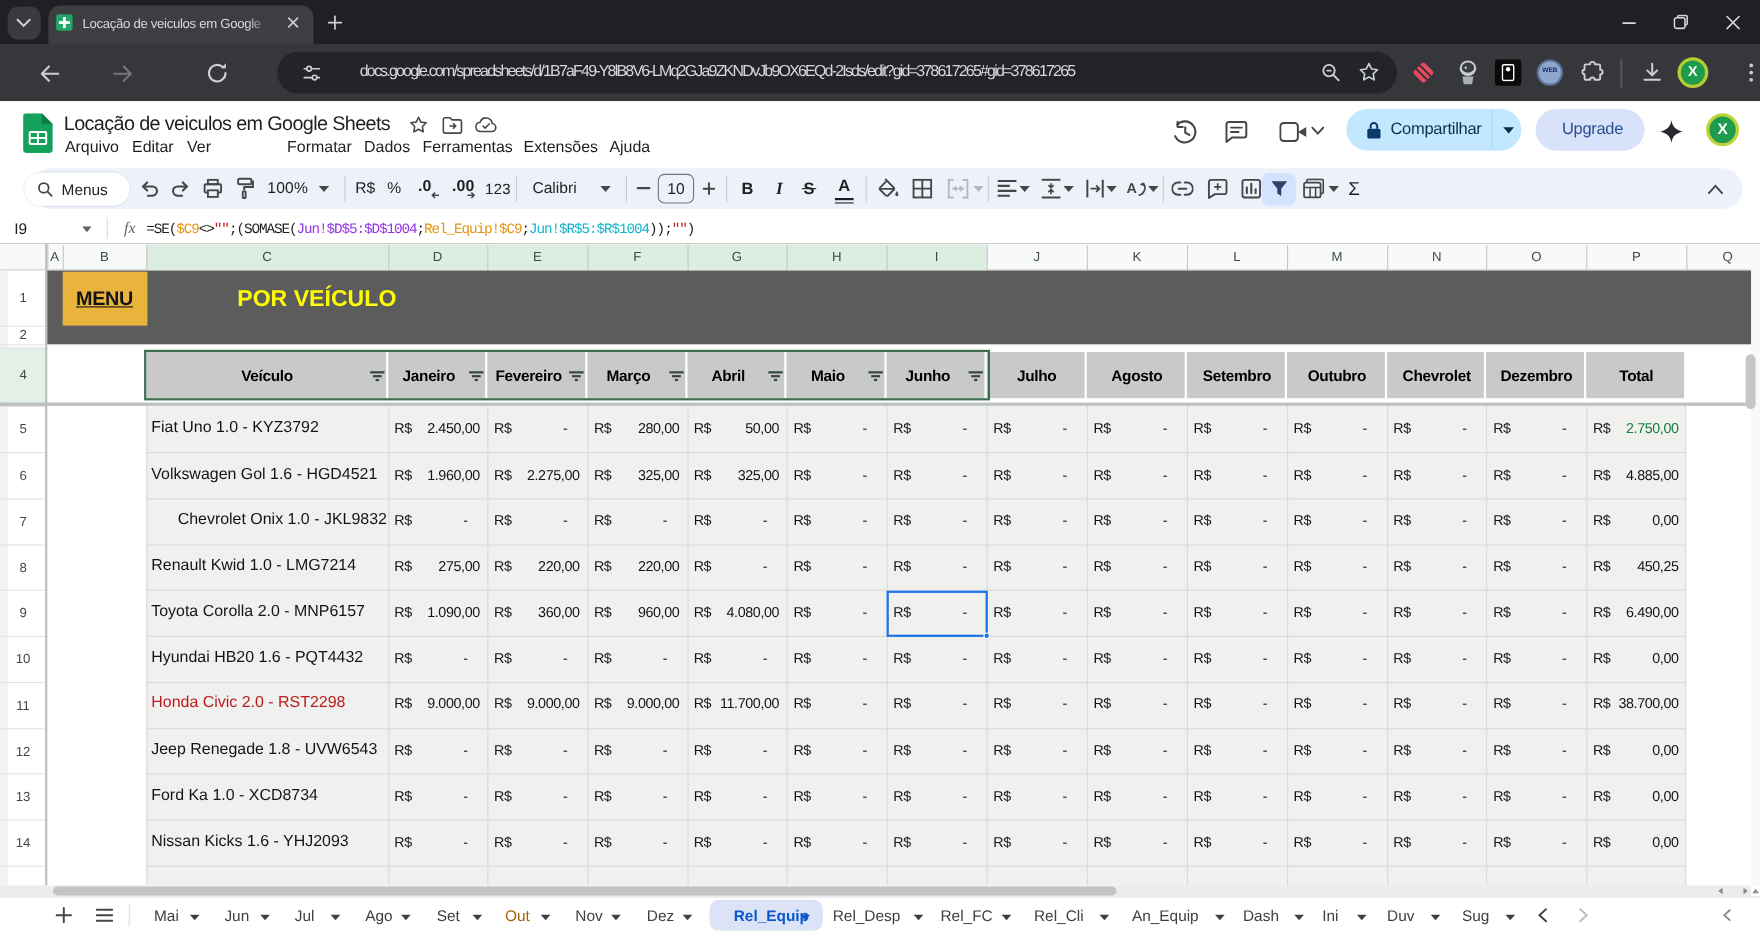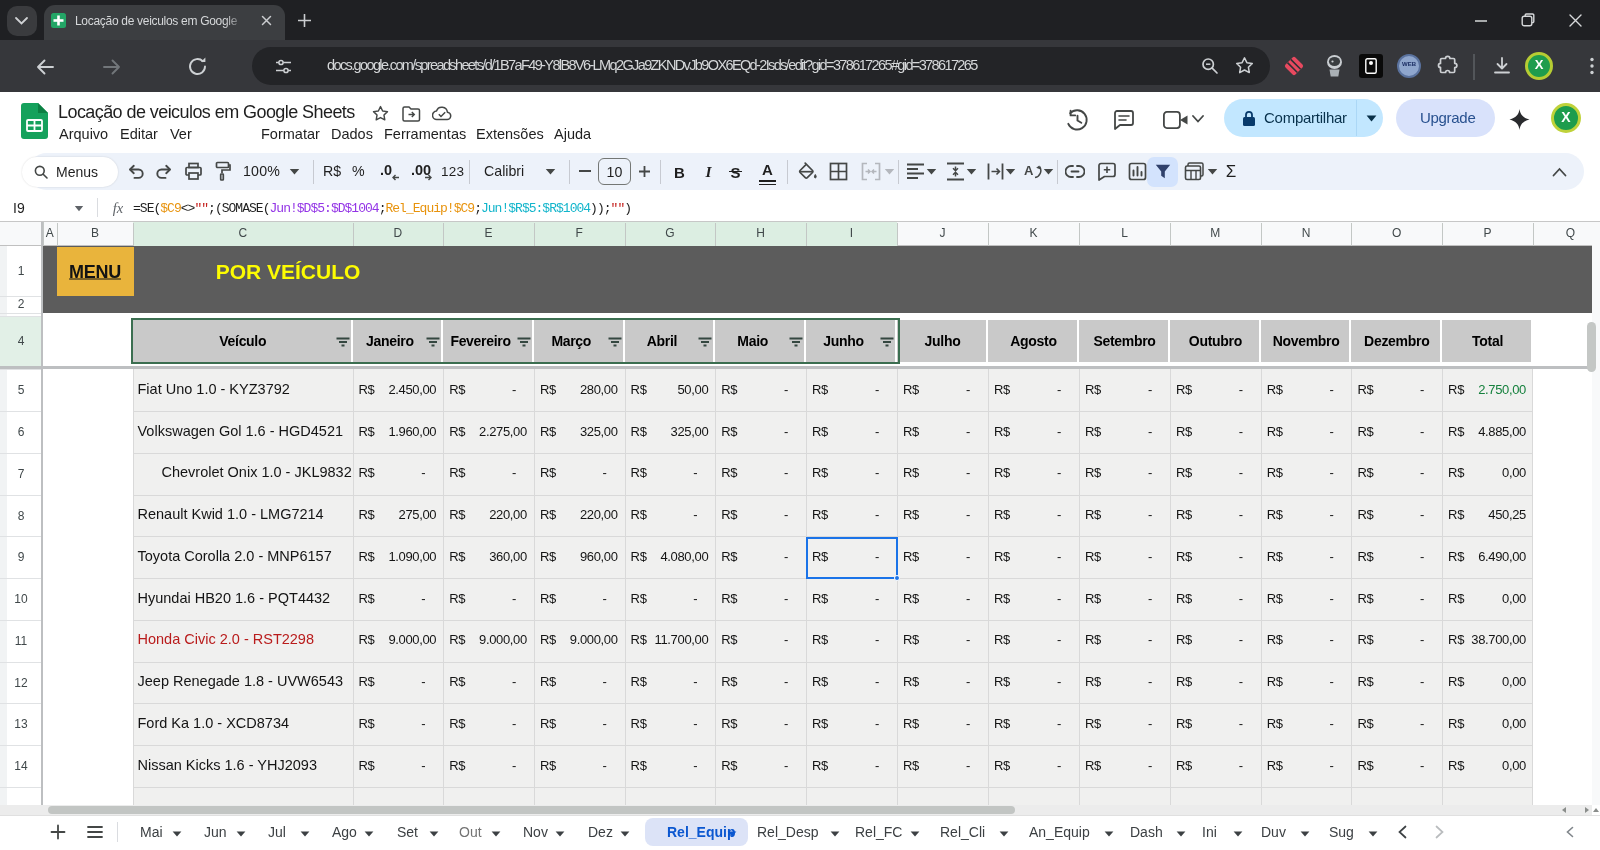--- a/index.html
+++ b/index.html
@@ -425,21 +425,21 @@
   </svg>
 <div class="a" style="left:897px;top:320px;width:89px;height:41.5px;background:#c9c9c9;"></div>
 <div class="a" style="left:942.5px;top:340.75px;transform:translate(-50%,-50%);white-space:nowrap;font-size:14px;font-weight:bold;color:#000;letter-spacing:-0.3px;">Julho</div>
 <div class="a" style="left:988px;top:320px;width:89px;height:41.5px;background:#c9c9c9;"></div>
 <div class="a" style="left:1033.5px;top:340.75px;transform:translate(-50%,-50%);white-space:nowrap;font-size:14px;font-weight:bold;color:#000;letter-spacing:-0.3px;">Agosto</div>
 <div class="a" style="left:1079px;top:320px;width:89px;height:41.5px;background:#c9c9c9;"></div>
 <div class="a" style="left:1124.5px;top:340.75px;transform:translate(-50%,-50%);white-space:nowrap;font-size:14px;font-weight:bold;color:#000;letter-spacing:-0.3px;">Setembro</div>
 <div class="a" style="left:1170px;top:320px;width:88.70000000000005px;height:41.5px;background:#c9c9c9;"></div>
 <div class="a" style="left:1215.35px;top:340.75px;transform:translate(-50%,-50%);white-space:nowrap;font-size:14px;font-weight:bold;color:#000;letter-spacing:-0.3px;">Outubro</div>
 <div class="a" style="left:1260.7px;top:320px;width:88.70000000000005px;height:41.5px;background:#c9c9c9;"></div>
-<div class="a" style="left:1306.0500000000002px;top:340.75px;transform:translate(-50%,-50%);white-space:nowrap;font-size:14px;font-weight:bold;color:#000;letter-spacing:-0.3px;">Novembro</div>
+<div class="a" style="left:1306.0500000000002px;top:340.75px;transform:translate(-50%,-50%);white-space:nowrap;font-size:14px;font-weight:bold;color:#000;letter-spacing:-0.3px;">Chevrolet</div>
 <div class="a" style="left:1351.4px;top:320px;width:88.69999999999982px;height:41.5px;background:#c9c9c9;"></div>
 <div class="a" style="left:1396.75px;top:340.75px;transform:translate(-50%,-50%);white-space:nowrap;font-size:14px;font-weight:bold;color:#000;letter-spacing:-0.3px;">Dezembro</div>
 <div class="a" style="left:1442.1px;top:320px;width:88.90000000000009px;height:41.5px;background:#c9c9c9;"></div>
 <div class="a" style="left:1487.55px;top:340.75px;transform:translate(-50%,-50%);white-space:nowrap;font-size:14px;font-weight:bold;color:#000;letter-spacing:-0.3px;">Total</div>
 <div class="a" style="left:131px;top:318px;width:768.5px;height:46.0px;border:2px solid #3b6e50;"></div>
 <div class="a" style="left:0px;top:366.4px;width:1592px;height:3px;background:#bdbfc1;"></div>
 <div class="a" style="left:133px;top:369.4px;width:1400px;height:435.6px;background:#f0f0ef;border-left:1px solid #d9d9d9;border-right:1px solid #d9d9d9;"></div>
 <div class="a" style="left:352.5px;top:369.4px;width:1px;height:435.6px;background:#d9d9d9;"></div>
 <div class="a" style="left:443.2px;top:369.4px;width:1px;height:435.6px;background:#d9d9d9;"></div>
 <div class="a" style="left:533.9px;top:369.4px;width:1px;height:435.6px;background:#d9d9d9;"></div>
@@ -772,21 +772,21 @@
     <path d="M0.6 0.6 H9.4 L5 5.6 Z" fill="#3c4043"></path>
   </svg>
 <div class="a" style="left:332px;top:824px;font-size:14px;color:#3c4043;">Ago</div>
 <svg class="a" style="left:364px;top:830.5px" width="10" height="6" viewBox="0 0 10 6">
     <path d="M0.6 0.6 H9.4 L5 5.6 Z" fill="#3c4043"></path>
   </svg>
 <div class="a" style="left:397px;top:824px;font-size:14px;color:#3c4043;">Set</div>
 <svg class="a" style="left:429px;top:830.5px" width="10" height="6" viewBox="0 0 10 6">
     <path d="M0.6 0.6 H9.4 L5 5.6 Z" fill="#3c4043"></path>
   </svg>
-<div class="a" style="left:459px;top:824px;font-size:14px;color:#737373;">Out</div>
+<div class="a" style="left:459px;top:824px;font-size:14px;color:#a16207;">Out</div>
 <svg class="a" style="left:491px;top:830.5px" width="10" height="6" viewBox="0 0 10 6">
     <path d="M0.6 0.6 H9.4 L5 5.6 Z" fill="#3c4043"></path>
   </svg>
 <div class="a" style="left:523px;top:824px;font-size:14px;color:#3c4043;">Nov</div>
 <svg class="a" style="left:555px;top:830.5px" width="10" height="6" viewBox="0 0 10 6">
     <path d="M0.6 0.6 H9.4 L5 5.6 Z" fill="#3c4043"></path>
   </svg>
 <div class="a" style="left:588px;top:824px;font-size:14px;color:#3c4043;">Dez</div>
 <svg class="a" style="left:620px;top:830.5px" width="10" height="6" viewBox="0 0 10 6">
     <path d="M0.6 0.6 H9.4 L5 5.6 Z" fill="#3c4043"></path>

